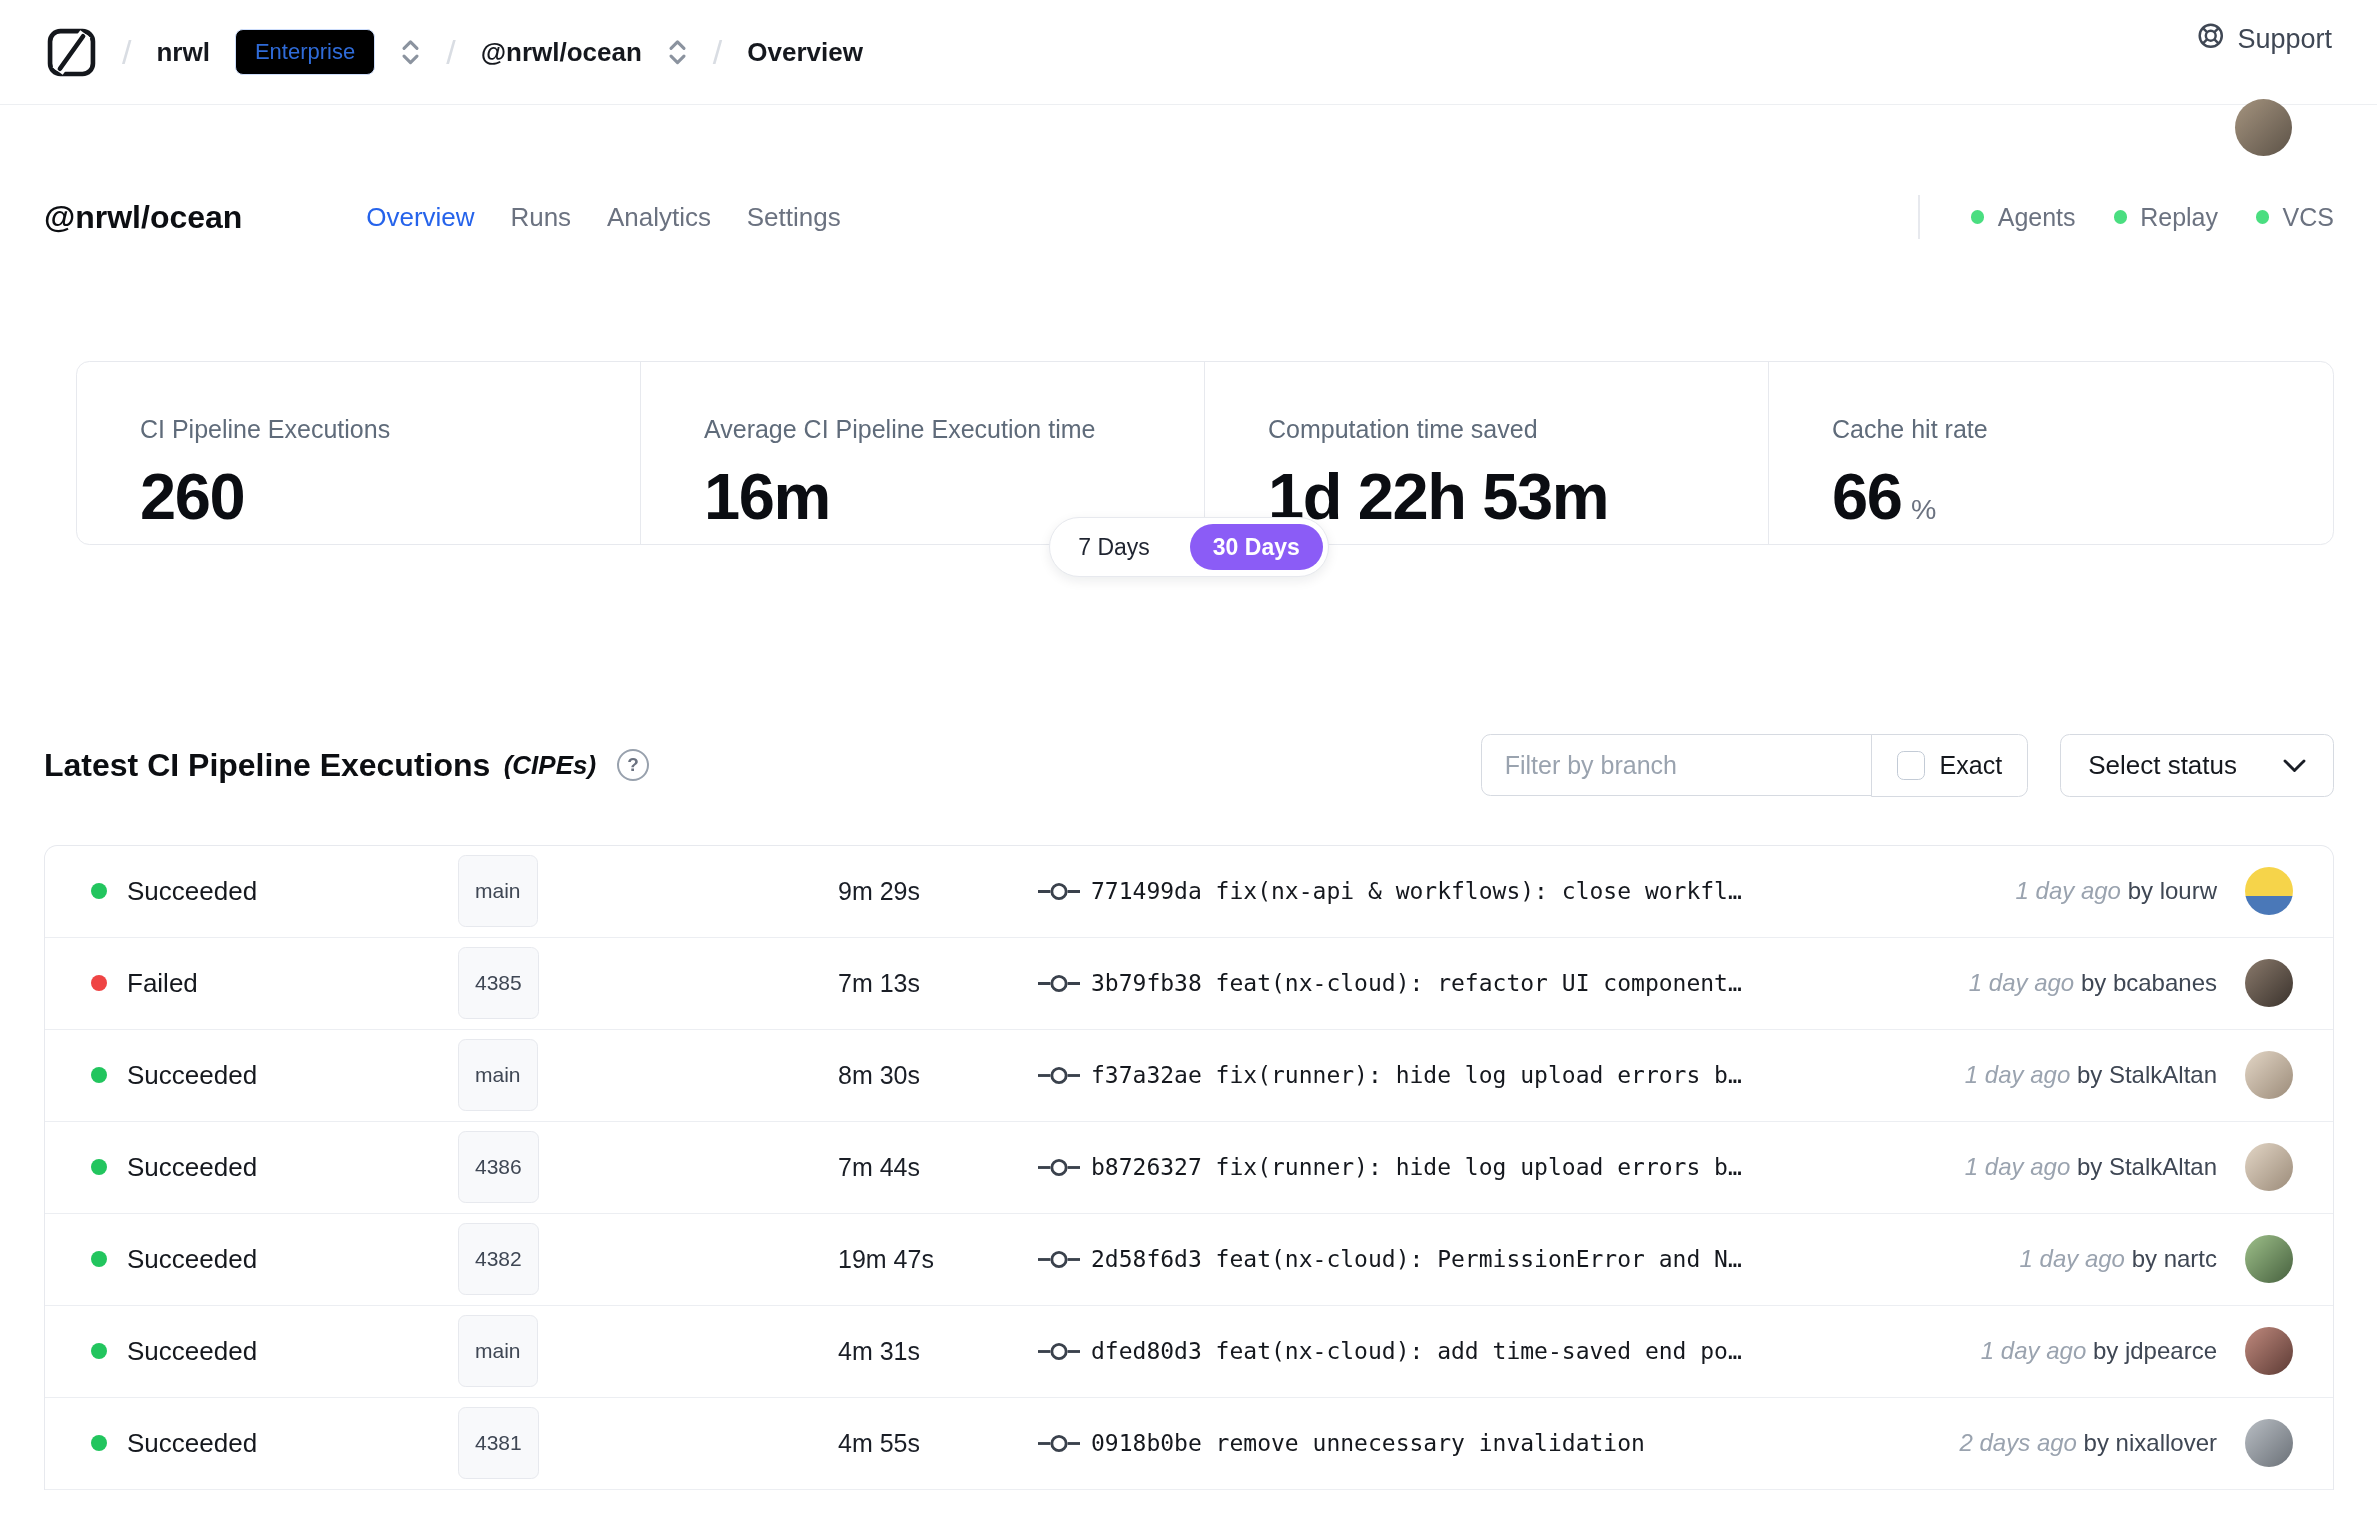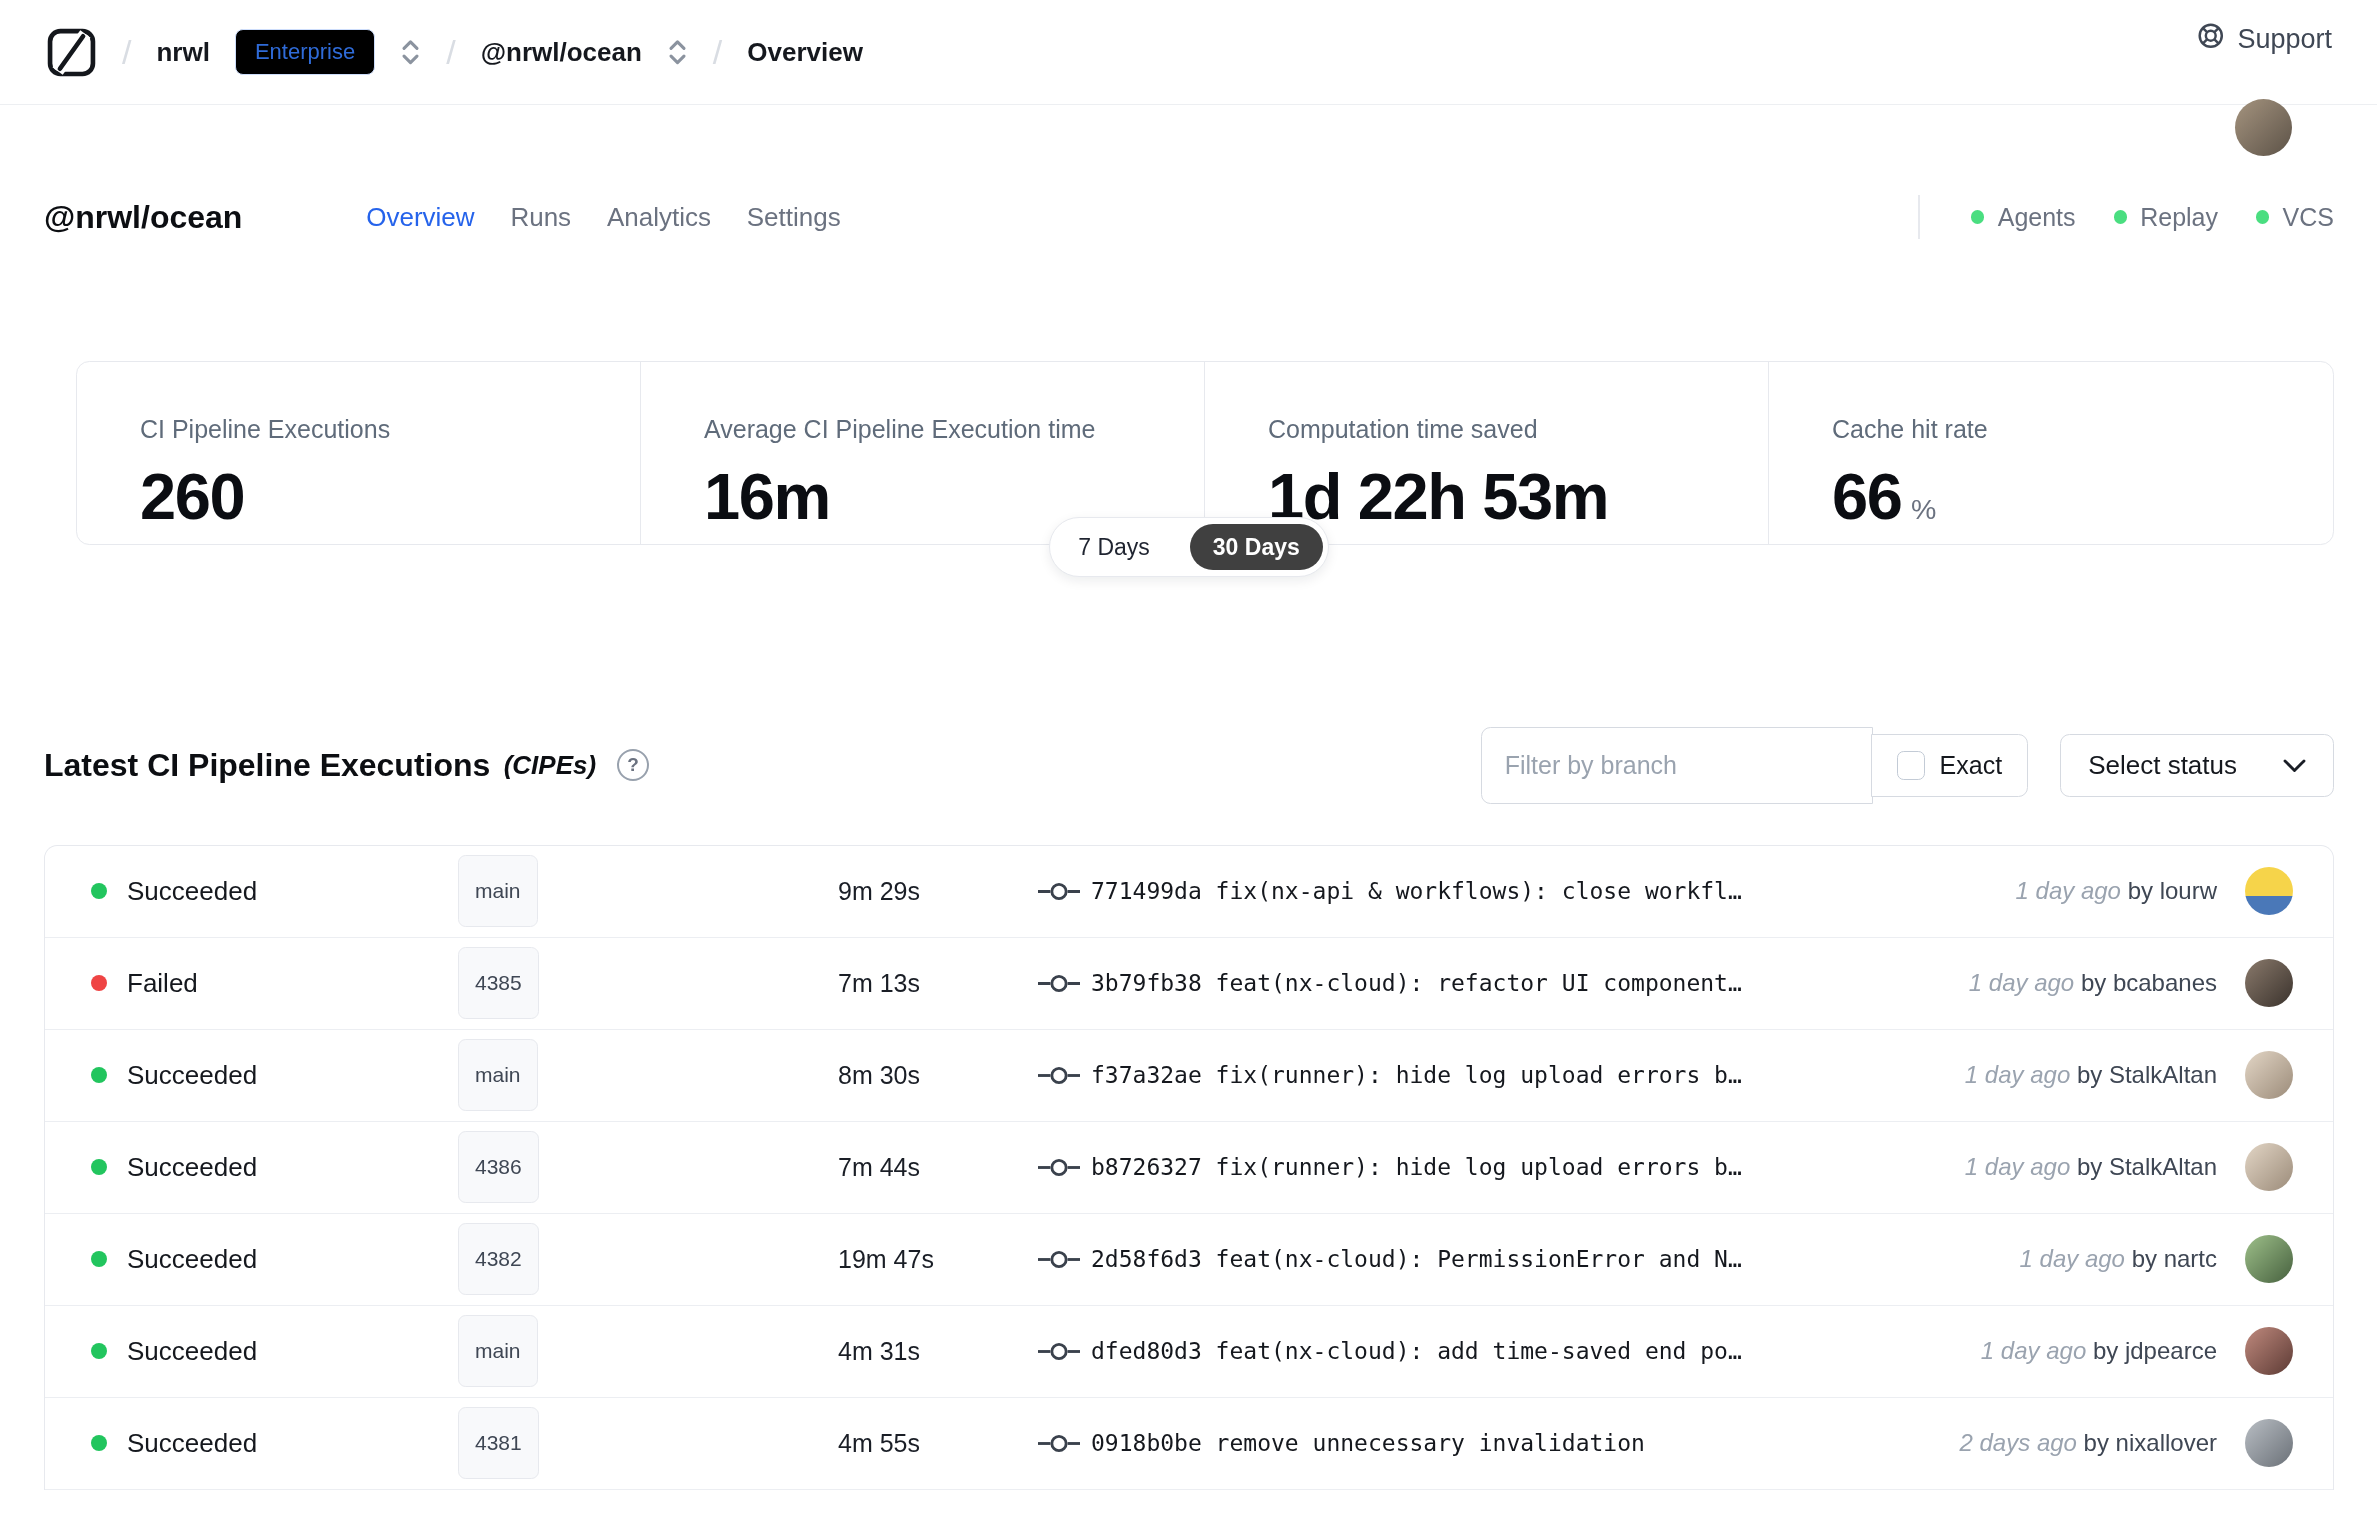--- a/index.html
+++ b/index.html
@@ -39,29 +39,29 @@
   .card { padding:53px 0 0 63px; border-right:1.9px solid #e7e9ee; }
   .card:last-child { border-right:none; }
   .card-label { font-size:25px; color:#5f6b7a; }
   .card-value { margin-top:15px; font-size:65px; font-weight:700; color:#0b0d12; letter-spacing:-1.4px; }
   .card-suffix { font-size:28.5px; color:#6b7280; font-weight:500; margin-left:9.5px; letter-spacing:0; }
 
   
   .range-toggle-wrap { display:flex; justify-content:center; margin-top:-27.6px; position:relative; z-index:2; }
   .range-toggle { display:flex; background:#fff; border:1.9px solid #e7e9ee; border-radius:950px; padding:5.7px; gap:17px; box-shadow:0 3.8px 11.4px rgba(15,23,42,.08); }
   .range-opt { font-size:23px; color:#1f2430; padding:9.5px 23px; border-radius:950px; font-weight:500; cursor:pointer; }
-  .range-opt.active { background:#404040; color:#fff; font-weight:700; }
+  .range-opt.active { background:#8b5cf6; color:#fff; font-weight:700; }
 
   
   .cipe-head { display:flex; align-items:center; margin-top:157px; height:63px; }
   .cipe-title { font-size:32px; font-weight:700; color:#0c0e12; }
   .cipe-sub { font-size:26px; font-style:italic; font-weight:600; margin-left:13.3px; color:#0c0e12; }
   .help-icon { margin-left:21px; width:32px; height:32px; border:2.4px solid #98a1ad; border-radius:50%; color:#6b7280; font-size:19px; font-weight:700; display:flex; align-items:center; justify-content:center; }
   .cipe-controls { margin-left:auto; display:flex; align-items:center; }
-  .filter-input { width:392px; height:77px; border:1.9px solid #d6dae1; border-radius:9.5px 0 0 9.5px; padding:0 23px; font-size:25px; font-family:"Liberation Sans",sans-serif; color:#111827; outline:none; }
+  .filter-input { width:392px; height:62px; border:1.9px solid #d6dae1; border-radius:9.5px 0 0 9.5px; padding:0 23px; font-size:25px; font-family:"Liberation Sans",sans-serif; color:#111827; outline:none; }
   .filter-input::placeholder { color:#9aa3af; }
   .exact-box { height:63px; border:1.9px solid #d6dae1; margin-left:-1.9px; border-radius:0 9.5px 9.5px 0; display:flex; align-items:center; gap:14.3px; padding:0 25px; background:#fff; }
   .checkbox { width:28.5px; height:28.5px; border:1.9px solid #c3cbd6; border-radius:6.7px; background:#fff; cursor:pointer; }
   .exact-label { font-size:25px; color:#15181e; }
   .select-status { margin-left:32px; height:63px; border:1.9px solid #d6dae1; border-radius:9.5px; display:flex; align-items:center; gap:46px; padding:0 27px; font-size:26px; font-weight:500; color:#15181e; background:#fff; cursor:pointer; }
 
   
   .table { margin-top:48px; border:1.9px solid #e7e9ee; border-bottom:none; border-radius:13.3px 13.3px 0 0; overflow:hidden; }
   .row { display:grid; grid-template-columns:36px 331px 380px 200px 53px 1fr auto 55px; align-items:center; height:92px; padding:0 40px 0 46px; border-bottom:1.9px solid #eceef2; cursor:pointer; }
   .dot { width:16px; height:16px; border-radius:50%; }

